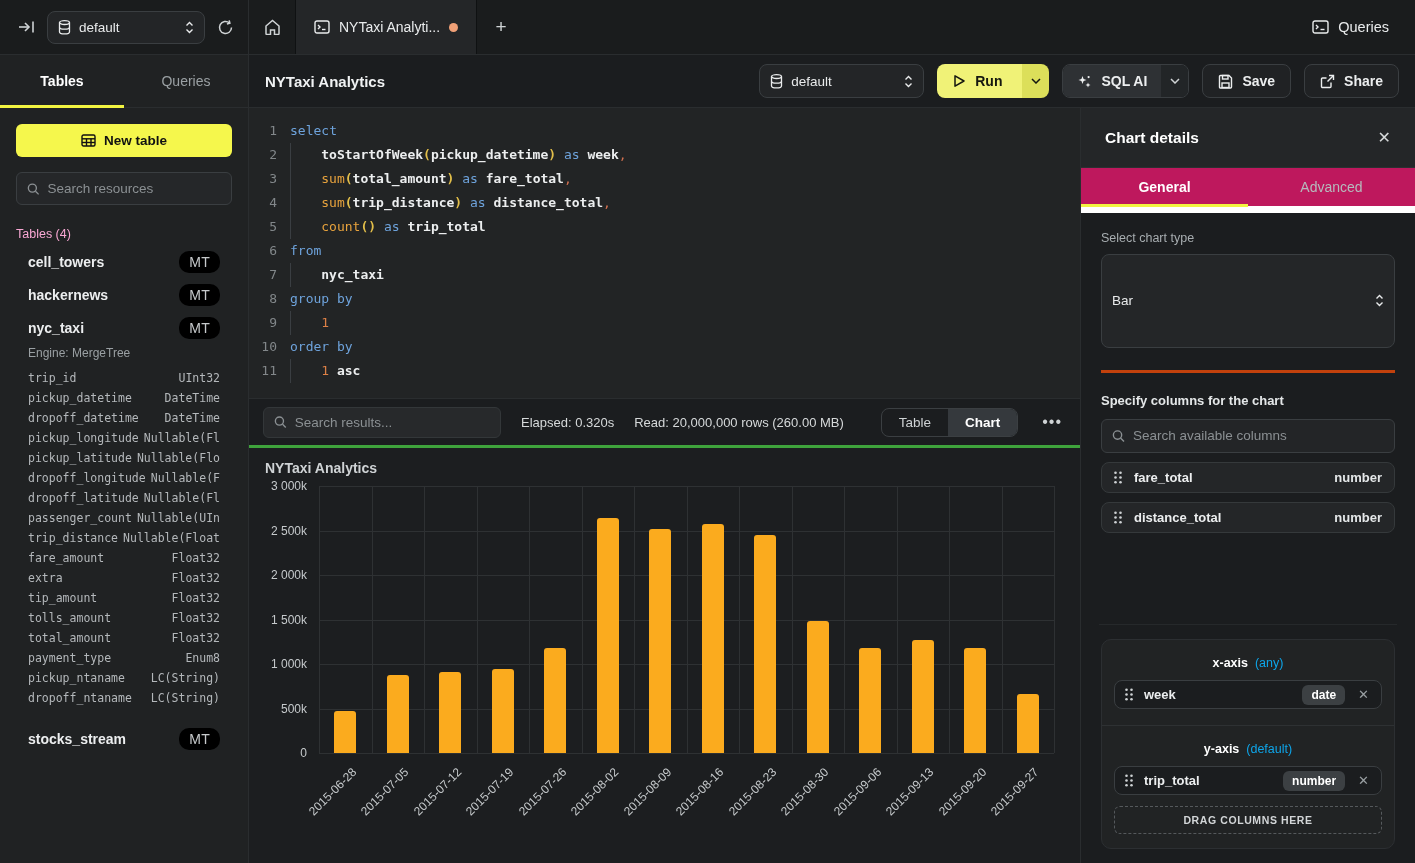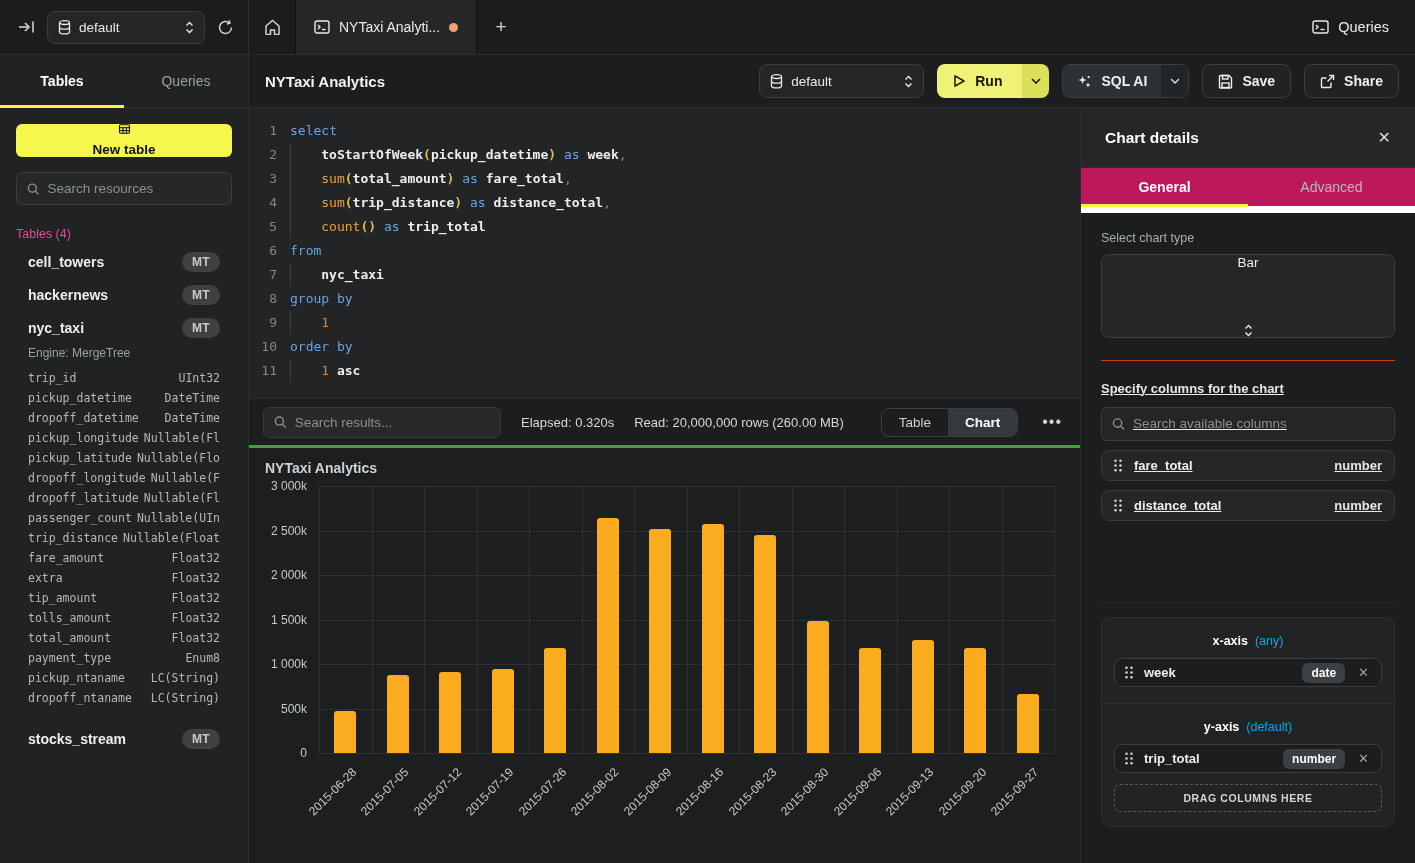--- a/index.html
+++ b/index.html
@@ -24,29 +24,29 @@
   
   .body-row { flex:1; display:flex; min-height:0; }
   .sidebar { width:249px; flex:0 0 249px; background:#202223; border-right:1px solid #2a2d2f; display:flex; flex-direction:column; overflow:hidden; }
   .main-col { flex:1; display:flex; flex-direction:column; min-width:0; }
 
   
   .side-tabs { height:53px; flex:0 0 53px; display:flex; border-bottom:1px solid #2a2d2f; }
   .side-tab { flex:1; display:flex; align-items:center; justify-content:center; font-size:14px; color:#9aa0a3; cursor:pointer; position:relative; background:none; border:none; }
   .side-tab.active { color:#fff; font-weight:700; }
   .side-tab.active::after { content:""; position:absolute; left:0; right:0; bottom:-1px; height:3px; background:#f2f441; }
-  .new-table-btn { margin:16px 16px 0 16px; height:33px; background:#f5f74c; color:#111; border:none; border-radius:6px; font-size:13.5px; font-weight:700; display:flex; align-items:center; justify-content:center; gap:8px; cursor:pointer;flex-direction:column; }
+  .new-table-btn { margin:16px 16px 0 16px; height:33px; background:#f5f74c; color:#111; border:none; border-radius:6px; font-size:13.5px; font-weight:700; display:flex; align-items:center; justify-content:center; gap:8px; cursor:pointer; }
   .search-input { margin:15px 16px 0 16px; height:33px; background:#252729; border:1px solid #3a3e41; border-radius:6px; display:flex; align-items:center; gap:8px; padding:0 10px; color:#8b9093; }
   .search-input input { background:none; border:none; outline:none; color:#d6d9da; font-size:13.5px; width:100%; font-family:"Liberation Sans",sans-serif; }
   .search-input input::placeholder { color:#8b9093; }
-  .section-label { margin:22px 16px 4px 16px; font-size:12.5px; color:#ec4899; }
+  .section-label { margin:22px 16px 4px 16px; font-size:12.5px; color:#f9a8d4; }
   .tables-list { padding:0 28px; overflow:hidden; }
   .table-row { display:flex; align-items:center; justify-content:space-between; height:33px; cursor:pointer; }
   .table-name { font-size:14px; font-weight:600; color:#eceeef; }
-  .mt-badge { background:#404040; color:#c7cacc; font-size:12px; font-weight:700; padding:3px 10px; border-radius:10px; letter-spacing:.3px; }
+  .mt-badge { background:#000000; color:#c7cacc; font-size:14px; font-weight:400; padding:3px 10px; border-radius:10px; letter-spacing:.3px; }
   .engine-line { font-size:12px; color:#9aa0a3; margin:2px 0 8px 0; }
   .col-row { display:flex; justify-content:space-between; height:20px; align-items:center; font-family:"DejaVu Sans Mono",monospace; font-size:11.5px; color:#b4b8bb; white-space:nowrap; }
   .col-row .ctype { color:#b4b8bb; }
   .tables-gap { height:14px; }
 
   
   .query-header { height:53px; flex:0 0 53px; background:#1b1d1f; border-bottom:1px solid #2a2d2f; display:flex; align-items:center; padding:0 16px; }
   .query-title { font-size:15px; font-weight:600; color:#f0f2f3; }
   .qh-actions { margin-left:auto; display:flex; align-items:center; gap:13px; }
   .qh-select { width:165px; height:34px; }
@@ -96,24 +96,24 @@
 
   
   .chart-panel { width:335px; flex:0 0 335px; background:#1b1d1f; border-left:1px solid #2a2d2f; display:flex; flex-direction:column; min-height:0; }
   .cp-header { height:60px; flex:0 0 60px; background:#242628; display:flex; align-items:center; padding:0 24px; border-bottom:1px solid #2c2f32; }
   .cp-title { font-size:15.5px; font-weight:700; color:#fff; }
   .cp-close { margin-left:auto; background:none; border:none; color:#d6d9da; font-size:16px; cursor:pointer; }
   .cp-tabs { height:45px; flex:0 0 45px; display:flex; background:#be185d; border-bottom:7px solid #ffffff; }
   .cp-tab { flex:1; background:none; border:none; color:#b6babd; font-size:14px; cursor:pointer; position:relative; }
   .cp-tab.active { color:#fff; font-weight:600; }
   .cp-tab.active::after { content:""; position:absolute; left:0; right:0; bottom:-1px; height:3px; background:#f2f441; }
-  .cp-body { flex:1; display:flex; flex-direction:column; padding:18px 20px 36px 20px; min-height:0; }
+  .cp-body { flex:1; display:flex; flex-direction:column; padding:18px 20px 14px 20px; min-height:0; }
   .cp-label { font-size:12.5px; color:#a7adb0; margin-bottom:9px; }
-  .cp-select { height:34px; background:#242628;flex-direction:column; }
-  .cp-sec { margin-top:22px; padding-top:20px; border-top:1px solid #c2410c;text-decoration:underline; }
+  .cp-select { height:34px; background:#242628; }
+  .cp-sec { margin-top:22px; padding-top:20px; border-top:3px solid #c2410c; }
   .cp-label-strong { font-size:13px; font-weight:700; color:#e4e7e8; margin-bottom:11px; }
   .cp-search { margin:0; height:34px; background:#232527; }
   .chip { display:flex; align-items:center; gap:12px; height:31px; background:#242628; border:1px solid #35393b; border-radius:8px; padding:0 12px; margin-top:9px; cursor:grab; }
   .chip-name { font-size:13px; font-weight:700; color:#eceeef; }
   .chip-type { margin-left:auto; font-size:13px; font-weight:600; color:#e4e7e8; }
   .axes-box { margin-top:14px; background:#212324; border:1px solid #2c2f32; border-radius:10px; padding:12px 12px 14px 12px; }
   .axes-divider-top { border-top:1px solid #26292b; margin:0 -2px 0 -2px; padding-top:0; }
   .axis-head { text-align:center; font-size:12.5px; margin:4px 0 10px 0; color:#fff; }
   .axis-head b { font-weight:700; }
   .axis-head span { color:#0ea5e9; font-weight:400; }

